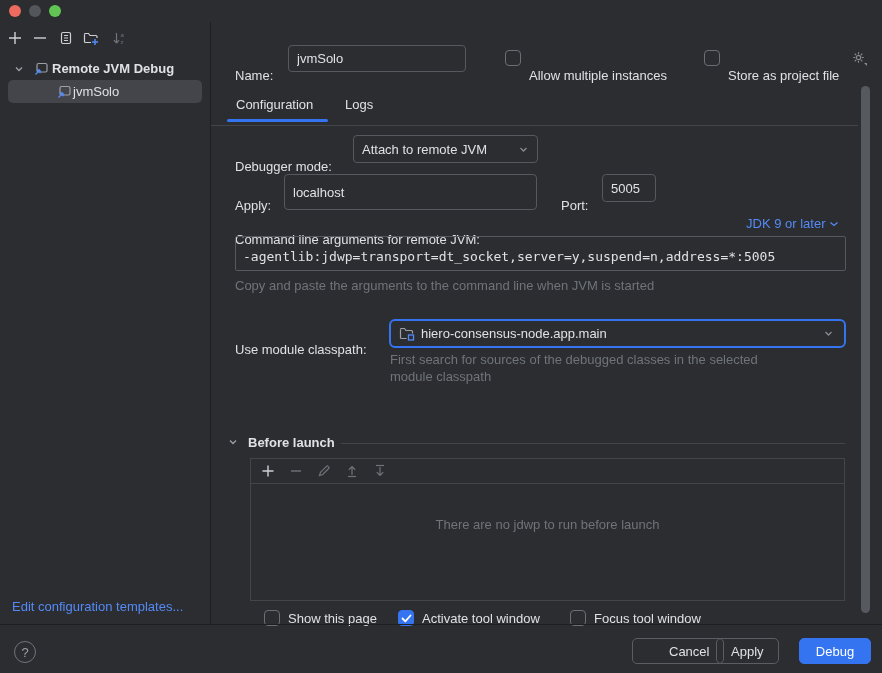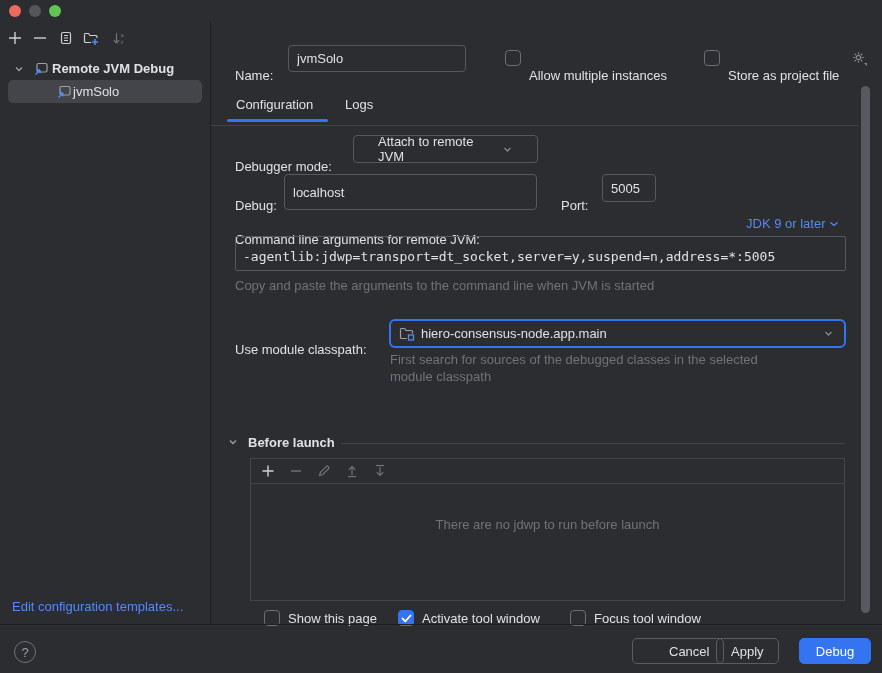--- a/index.html
+++ b/index.html
@@ -31,21 +31,21 @@
   .lbl { color:#dfe1e5;margin-top:16px; }
   .input {
     background:transparent; border:1px solid #55585e; border-radius:4px;
     color:#dfe1e5; font-family:"Liberation Sans", sans-serif; font-size:13px;
     padding:0 8px; outline:none;
   }
   .checkbox { width:16px; height:16px; border:1px solid #6b6e75; border-radius:4px; background:transparent; }
   .checkbox.checked { background:#3574f0; border-color:#3574f0; display:flex; align-items:center; justify-content:center; }
   .dropdown {
     border:1px solid #55585e; border-radius:4px; display:flex; align-items:center;
-    padding:0 24px; color:#dfe1e5; background:#2b2d30;
+    padding:0 8px; color:#dfe1e5; background:#2b2d30;
   }
   .chev { margin-left:auto; opacity:.8; }
   .hint { color:#6f737a; }
 
   
   .tab { top:92px; height:24px; display:flex; align-items:center; color:#dfe1e5; cursor:default; }
   .tab-underline { left:227px; top:119px; width:101px; height:3px; background:#3574f0; border-radius:2px; }
   .tabs-divider { left:211px; top:125px; width:647px; height:1px; background:#43454a; }
 
   .mono-field {
@@ -171,21 +171,21 @@
 <div class="abs lbl" style="left:235px; top:143px;">Debugger mode:</div>
 <div class="abs dropdown" style="left:353px; top:135px; width:185px; height:28px;">
   <span>Attach to remote JVM</span>
   <span class="chev">
     <svg width="11" height="11" viewBox="0 0 11 11">
         <path d="M2.5 4l3 3 3-3" fill="none" stroke="#9da0a8" stroke-width="1.3"></path>
       </svg>
   </span>
 </div>
 
-<div class="abs lbl" style="left:235px; top:182px;">Debug:</div>
+<div class="abs lbl" style="left:235px; top:182px;">Apply:</div>
 <input class="abs input" style="left: 284px; top: 174px; width: 253px; height: 36px;" value="localhost">
 <div class="abs lbl" style="left:561px; top:182px;">Port:</div>
 <input class="abs input" style="left: 602px; top: 174px; width: 54px; height: 28px;" value="5005">
 
 <div class="abs lbl" style="left:235px; top:216px;">Command line arguments for remote JVM:</div>
 <div class="abs link" style="left:746px; top:216px; display:flex; align-items:center; gap:4px;">
   <span>JDK 9 or later</span>
   <svg width="10" height="10" viewBox="0 0 10 10">
       <path d="M1.5 3.5l3.5 3 3.5-3" fill="none" stroke="#548af7" stroke-width="1.3"></path>
     </svg>

